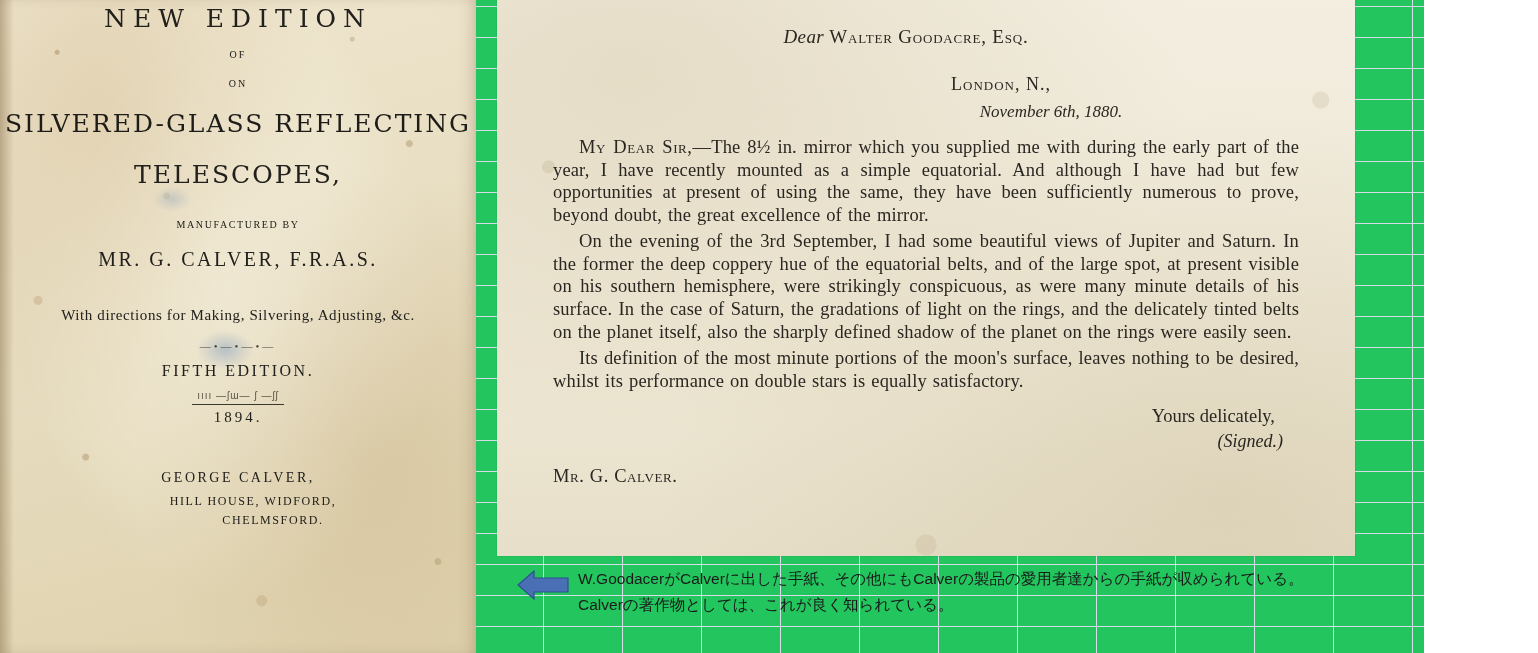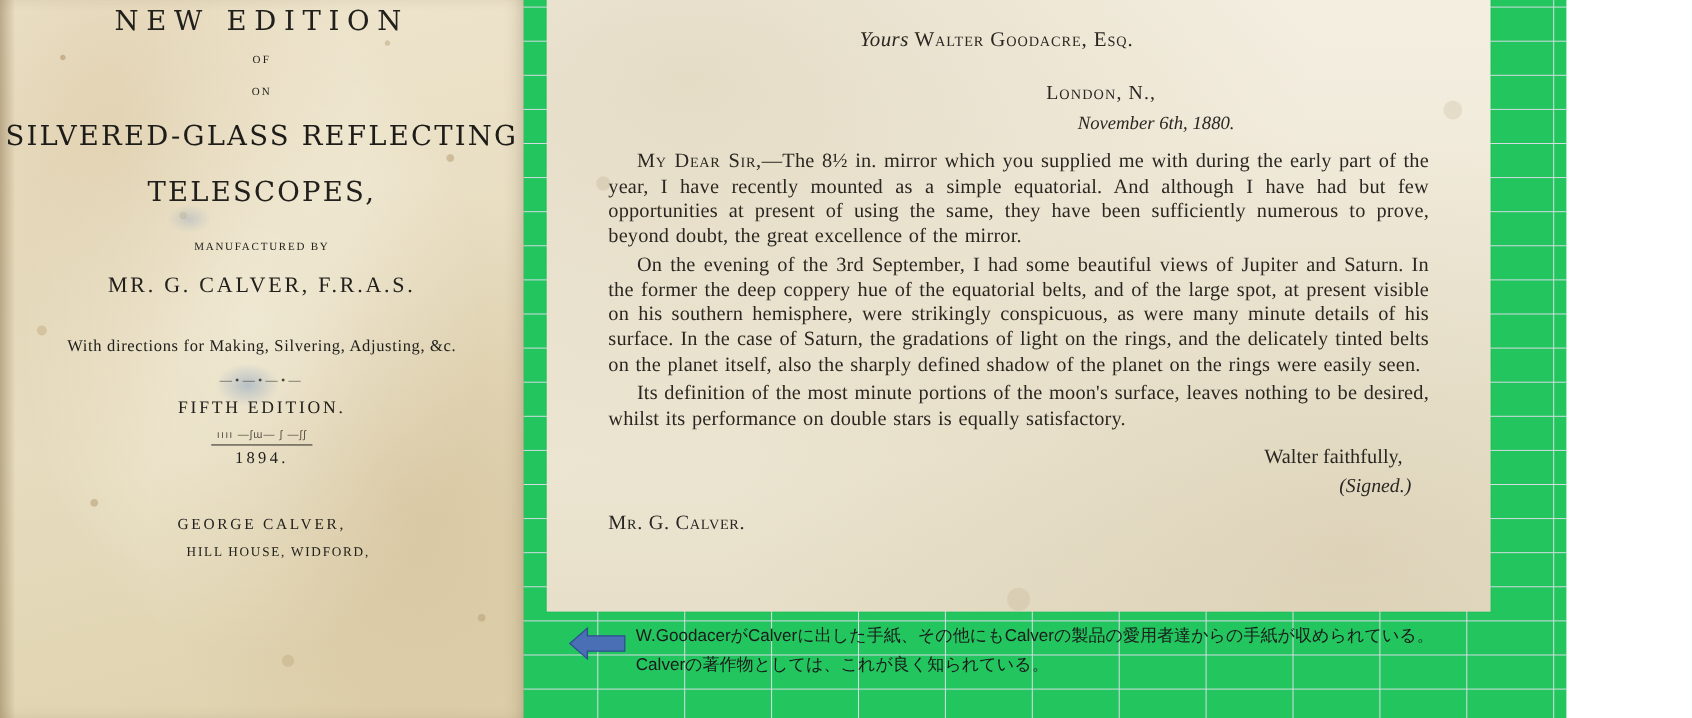--- a/index.html
+++ b/index.html
@@ -312,36 +312,37 @@
       <span class="tp-line tp-manu">MANUFACTURED BY</span>
       <span class="tp-line tp-author">MR.  G.  CALVER,  F.R.A.S.</span>
       <span class="tp-line tp-directions">With directions for Making, Silvering, Adjusting, &amp;c.</span>
       <span class="tp-line tp-orn">—•—•—•—</span>
       <span class="tp-line tp-fifth">FIFTH EDITION.</span>
       <span class="tp-line tp-scribble">ıııı —ʃɯ— ʃ —ʃʃ</span>
       <div class="tp-rule"></div>
       <span class="tp-line tp-year">1894.</span>
       <span class="tp-line tp-pub">GEORGE  CALVER,</span>
       <span class="tp-line tp-addr1">HILL  HOUSE,  WIDFORD,</span>
+      <span class="tp-line tp-addr2">CHELMSFORD.</span>
     </div>
   </div>
 
   <div class="letter">
     <div class="texture"></div>
     <div class="letter-body">
       <div class="lt-from">
-        <i>Yours</i>
+        <i>Dear</i>
         <span class="sc">Walter Goodacre, Esq.</span>
       </div>
       <div class="lt-place">London, N.,</div>
       <div class="lt-date">November 6th, 1880.</div>
       <div class="lt-para"><span class="sc">My Dear Sir,</span><span>—The 8½ in. mirror which you supplied me with during the early part of the year, I have recently mounted as a simple equatorial.  And although I have had but few opportunities at present of using the same, they have been sufficiently numerous to prove, beyond doubt, the great excellence of the mirror.</span></div>
       <div class="lt-para second">On the evening of the 3rd September, I had some beautiful views of Jupiter and Saturn.  In the former the deep coppery hue of the equatorial belts, and of the large spot, at present visible on his southern hemisphere, were strikingly conspicuous, as were many minute details of his surface.  In the case of Saturn, the gradations of light on the rings, and the delicately tinted belts on the planet itself, also the sharply defined shadow of the planet on the rings were easily seen.</div>
       <div class="lt-para second">Its definition of the most minute portions of the moon's surface, leaves nothing to be desired, whilst its performance on double stars is equally satisfactory.</div>
-      <div class="lt-yours">Walter faithfully,</div>
+      <div class="lt-yours">Yours delicately,</div>
       <div class="lt-signed"><i>(Signed.)</i></div>
       <div class="lt-to">Mr. G. Calver.</div>
     </div>
   </div>
 
   <div class="caption-wrap">
     <svg class="arrow" viewBox="0 0 54 34">
       <polygon points="2,17 18,3 18,10 52,10 52,24 18,24 18,31" fill="#4a6fb5" stroke="#2f4f8f" stroke-width="1.2"></polygon>
     </svg>
     <div class="caption-text">

